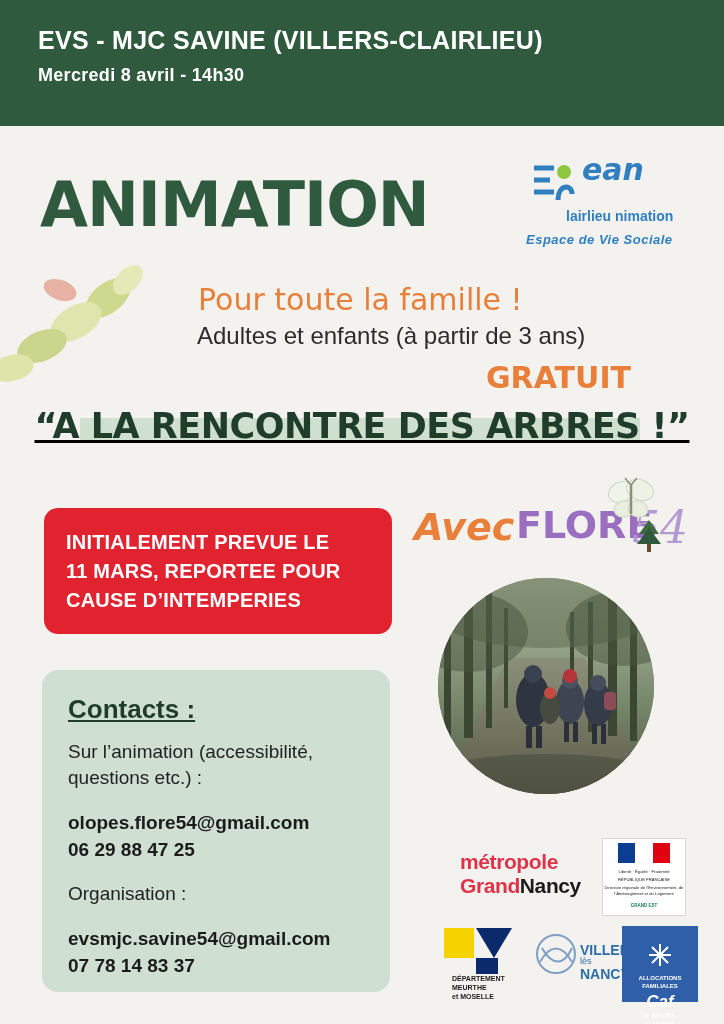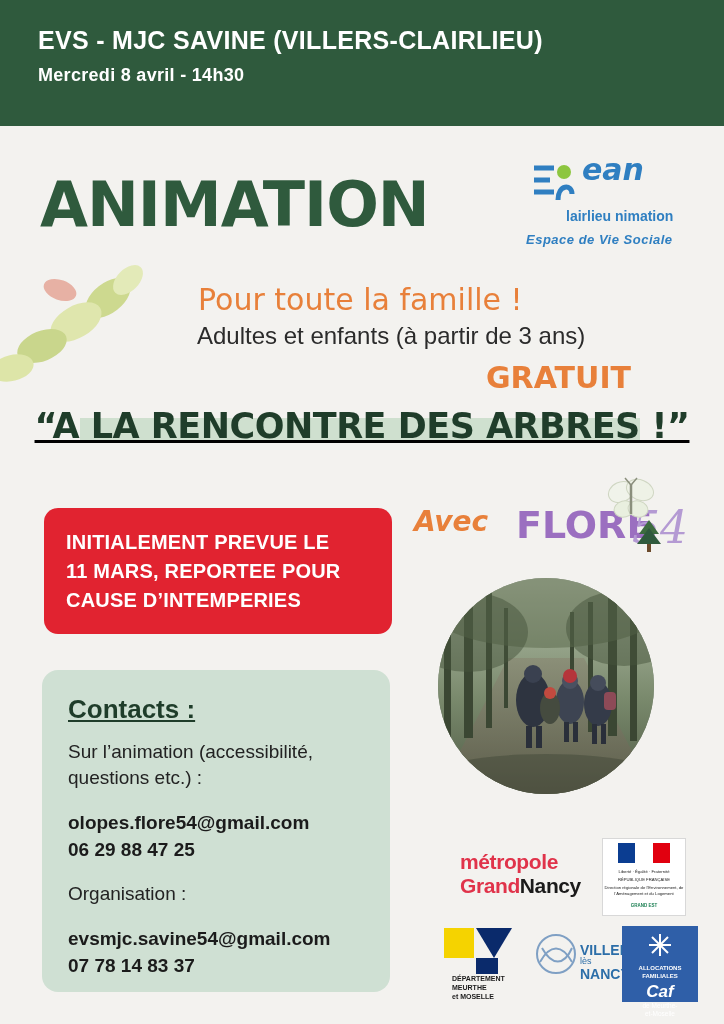--- a/index.html
+++ b/index.html
@@ -167,21 +167,21 @@
     font-size: 20px;
     font-weight: bold;
     line-height: 29px;
     letter-spacing: 0.2px;
   }
 
   
   .avec {
     position: absolute;
     top: 505px; left: 414px;
-    font-size: 28px;
+    font-size: 38px;
     font-weight: bold;
     color: #e8803a;
     font-family: "DejaVu Sans", sans-serif;
     font-style: italic;
   }
   .flore {
     position: absolute;
     top: 503px; left: 516px;
     font-size: 38px;
     font-weight: bold;
@@ -297,21 +297,21 @@
   .logo-villers .v1 { position: absolute; left: 46px; top: 10px; font-size: 14px; font-weight: bold; color: #2c6ea8; }
   .logo-villers .v2 { position: absolute; left: 46px; top: 24px; font-size: 9px; color: #2c6ea8; }
   .logo-villers .v3 { position: absolute; left: 46px; top: 34px; font-size: 14px; font-weight: bold; color: #2c6ea8; }
 
   .logo-caf {
     position: absolute;
     top: 926px; left: 622px;
     width: 76px; height: 76px;
     background: #2f5fa8;
     text-align: center;
-    padding-top: 6px;
+    padding-top: 16px;
   }
   .logo-caf .caf-t { color: #fff; font-size: 6px; font-weight: bold; line-height: 8px; margin-top: 2px; }
   .logo-caf .caf-big { color: #fff; font-size: 17px; font-weight: bold; font-style: italic; margin-top: 2px; }
   .logo-caf .caf-s { color: #fff; font-size: 6.5px; line-height: 8px; }
 </style>
 </head>
 <body>
 
 <div class="poster">
 

